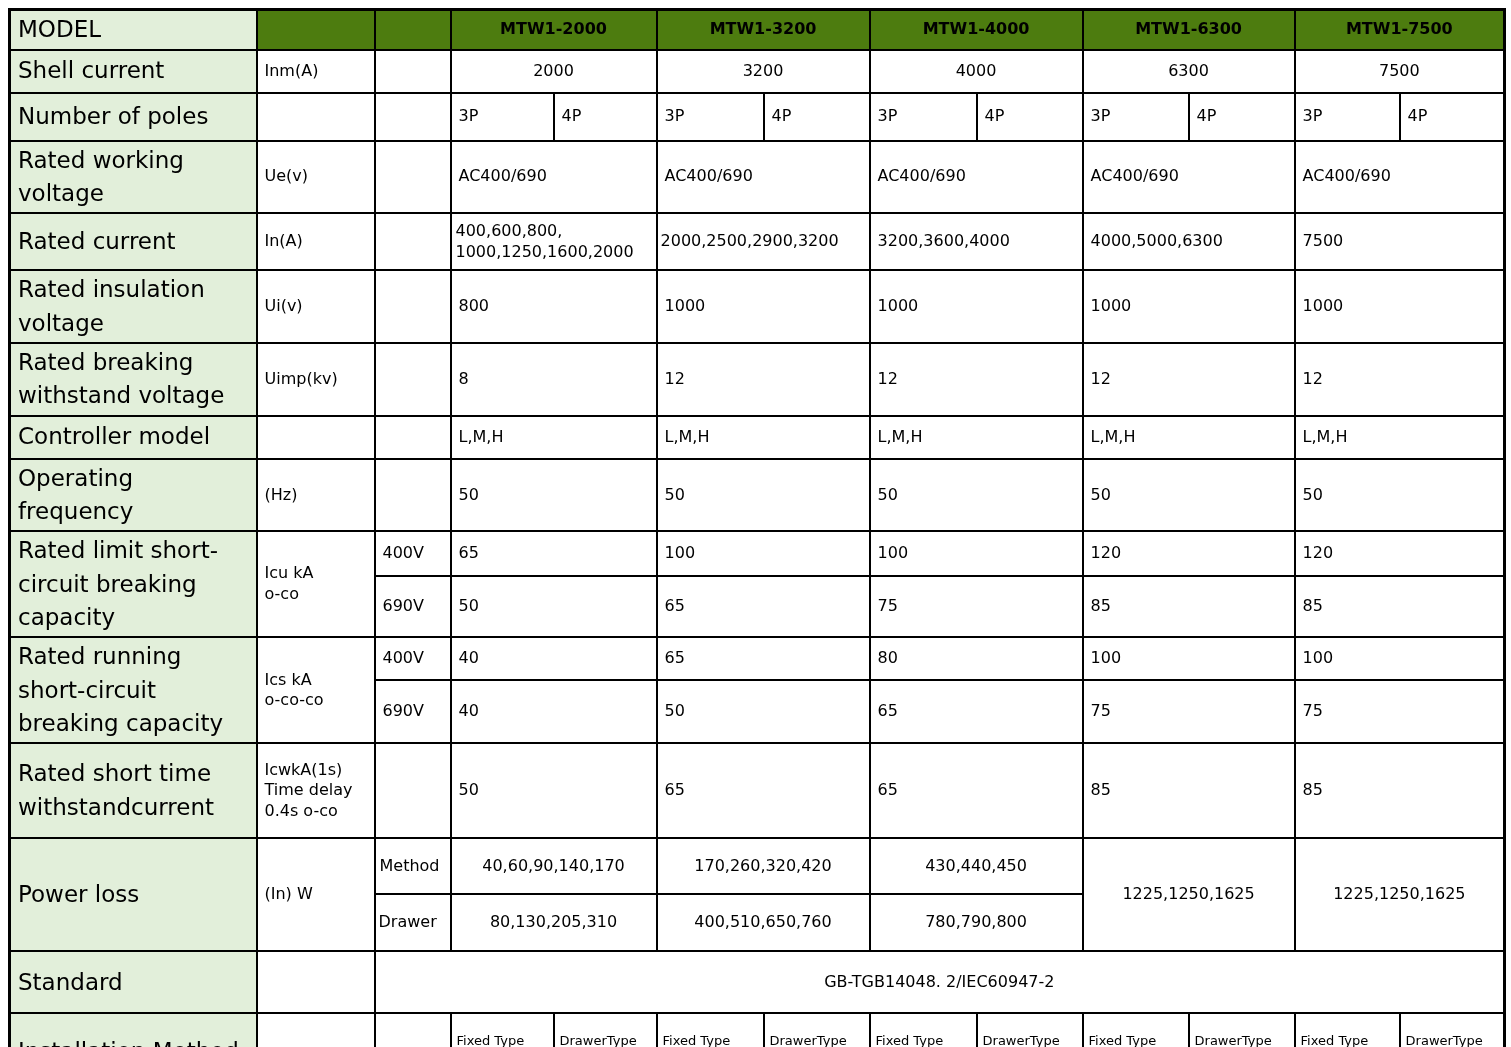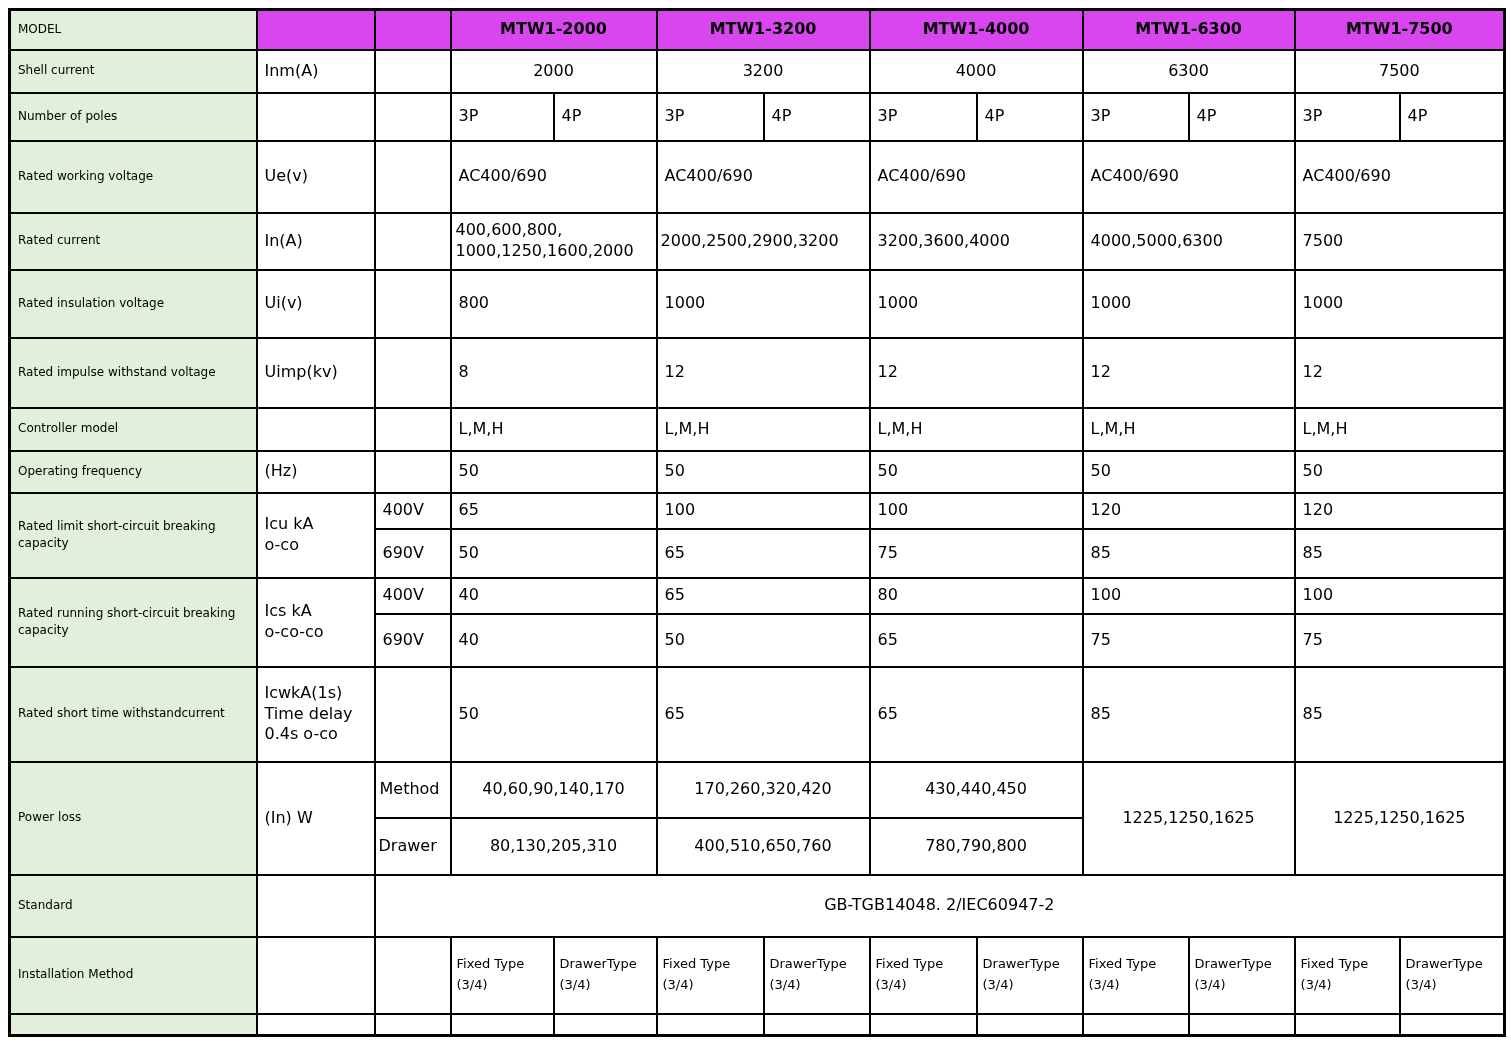--- a/index.html
+++ b/index.html
@@ -21,22 +21,22 @@
   td {
     border: 2px solid #000;
     background: #ffffff;
     padding: 2px 7px;
     font-size: 16px;
     line-height: 1.3;
     vertical-align: middle;
     text-align: left;
     overflow: hidden;
   }
-  td.lg { background: #e2efda; font-size: 12px; line-height: 1.45; }
-  td.mg { background: #d946ef; }
+  td.lg { background: #e2efda; font-size: 23px; line-height: 1.45; }
+  td.mg { background: #4d7c0f; }
   td.b  { font-weight: bold; }
   td.c  { text-align: center; }
   td.pre { white-space: pre-line; }
   td.small { font-size: 13px; line-height: 1.6; padding: 2px 5px; }
   td.unit { font-size: 16px; margin-left: 38px; }
 </style>
 </head>
 <body>
 
 <table class="spec">
@@ -123,21 +123,21 @@
     <td class="unit">Ui(v)</td>
     <td></td>
     <td colspan="2">800</td>
     <td colspan="2">1000</td>
     <td colspan="2">1000</td>
     <td colspan="2">1000</td>
     <td colspan="2">1000</td>
   </tr>
 
   <tr style="height:70px">
-    <td class="lg">Rated impulse withstand voltage</td>
+    <td class="lg">Rated breaking withstand voltage</td>
     <td class="unit">Uimp(kv)</td>
     <td></td>
     <td colspan="2">8</td>
     <td colspan="2">12</td>
     <td colspan="2">12</td>
     <td colspan="2">12</td>
     <td colspan="2">12</td>
   </tr>
 
   <tr style="height:43px">

